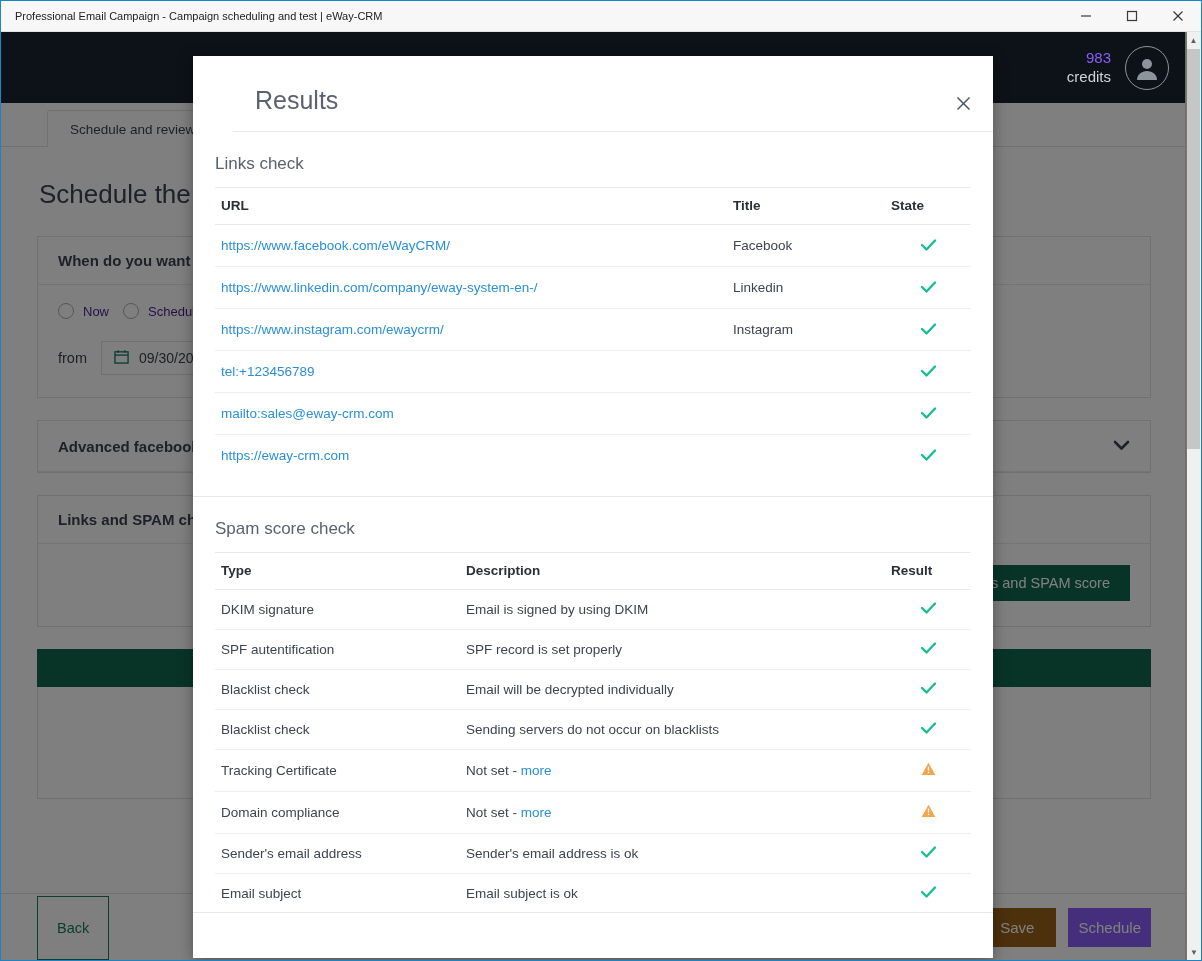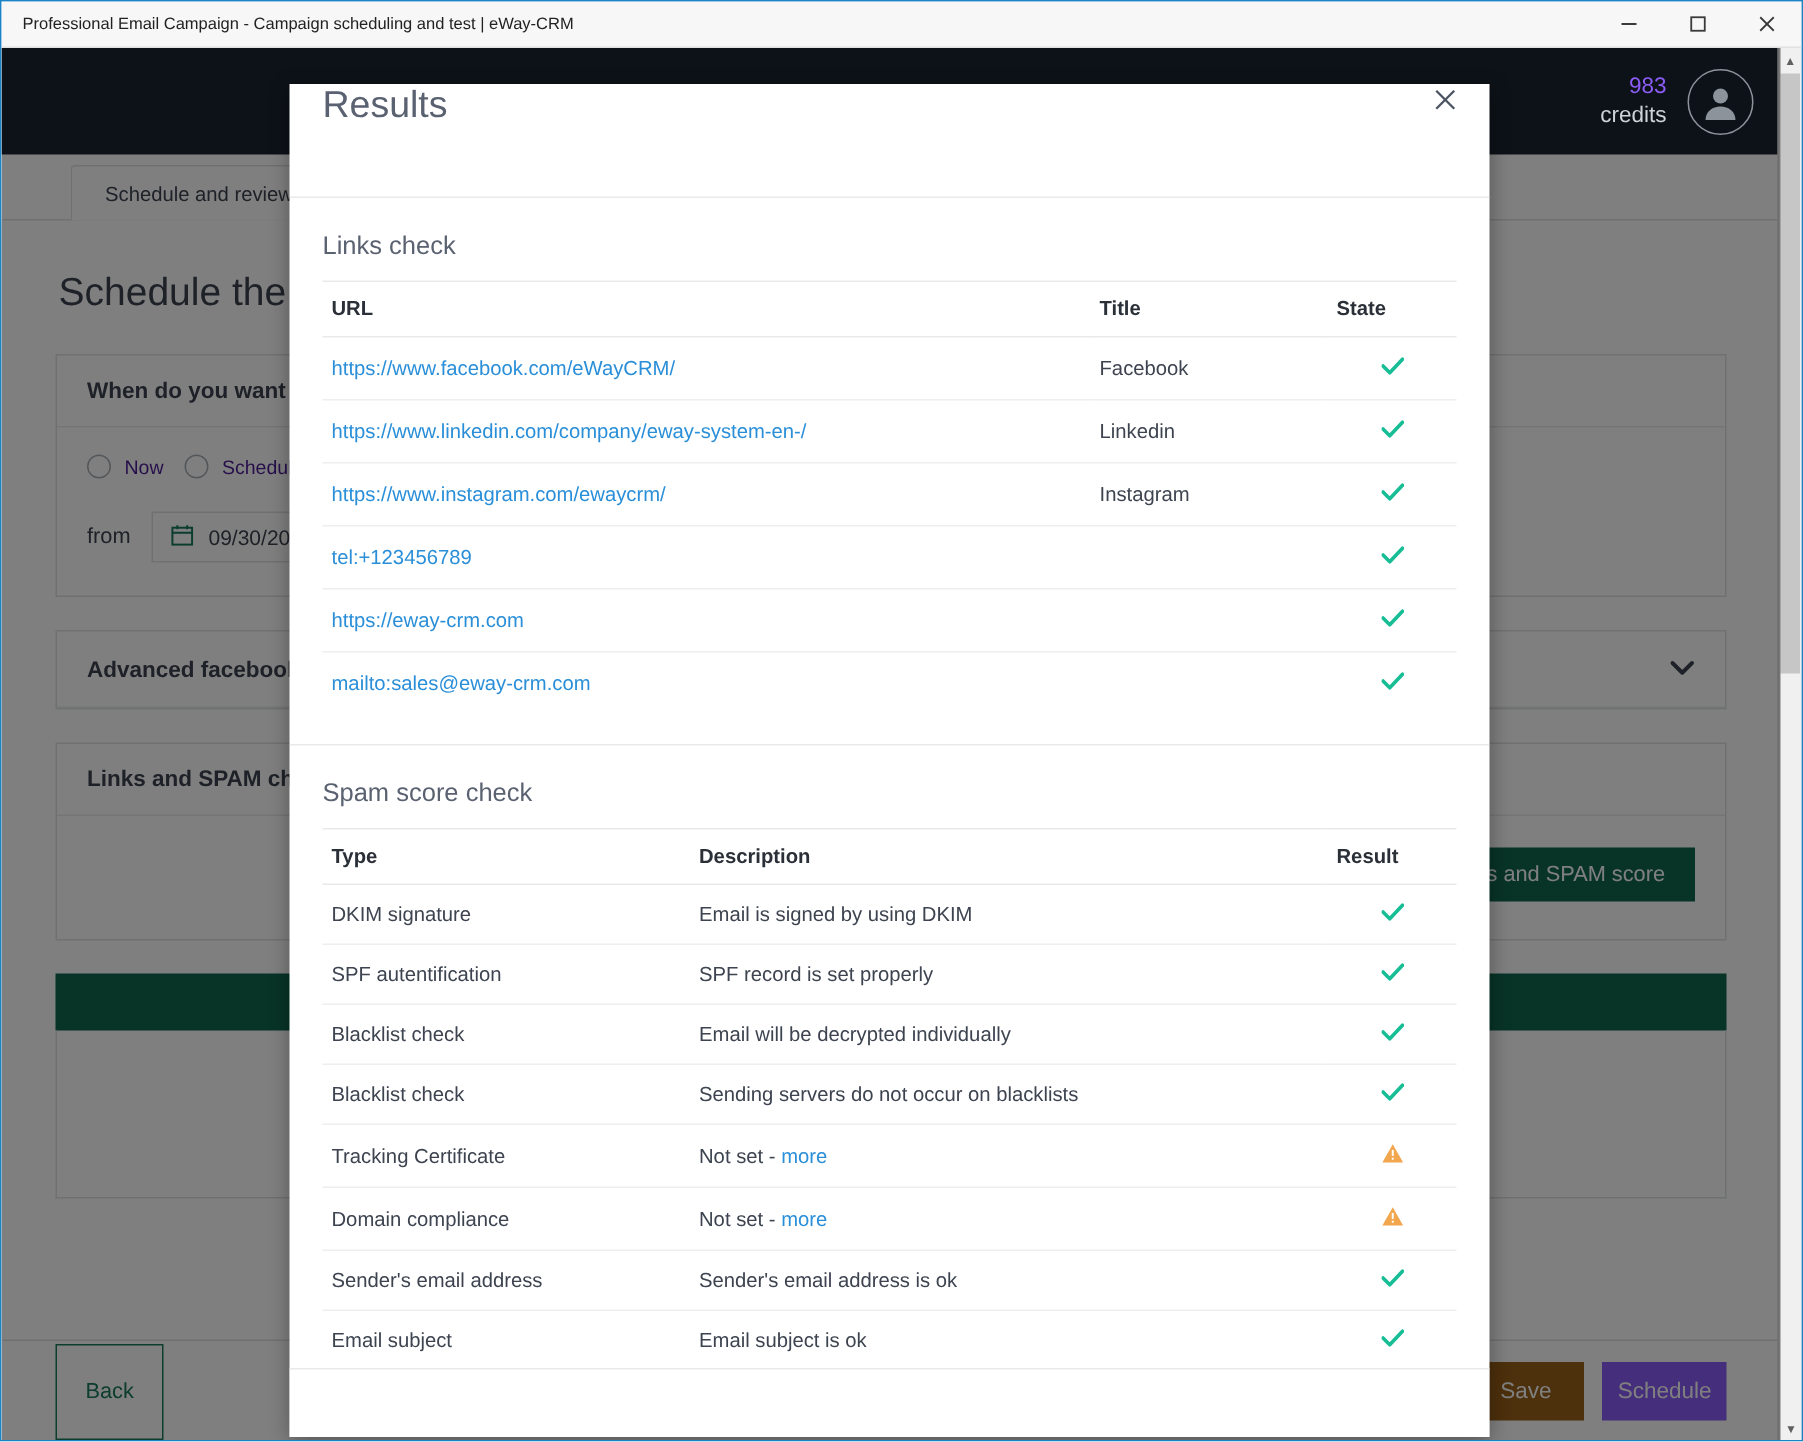--- a/index.html
+++ b/index.html
@@ -185,23 +185,24 @@
     position: absolute;
     left: 192px; top: 55px;
     width: 800px; height: 902px;
     background: #fff;
     box-shadow: 0 3px 14px rgba(0,0,0,.35);
     display: flex; flex-direction: column;
     overflow: hidden;
   }
   .modal-header {
     height: 76px; flex: 0 0 76px;
-    display: flex; align-items: flex-start;
+    display: flex; align-items: flex-end;
     padding: 0 22px 16px 22px;
     border-bottom: 1px solid #e7e9eb;
+    margin-left: 40px;
   }
   .modal-title { font-size: 25px; font-weight: 300; color: #5a6170; }
   .modal-close {
     margin-left: auto; font-size: 22px; color: #4a5260;
     background: none; border: none; line-height: 1;
   }
   .modal-body { flex: 1 1 auto; overflow: hidden; }
 
   .section { padding: 22px 22px 0 22px; }
   .section-title {
@@ -418,28 +419,28 @@
                     </svg></span></td>
               </tr>
               <tr>
                 <td><a class="lnk" href="#">tel:+123456789</a></td>
                 <td class="col-title"></td>
                 <td class="col-state"><span class="ck"><svg width="15" height="12" viewBox="0 0 15 12">
                       <polyline points="1,6 5.5,10.5 14,1.5" fill="none" stroke="#17bd94" stroke-width="2.4" stroke-linecap="round" stroke-linejoin="round"></polyline>
                     </svg></span></td>
               </tr>
               <tr>
-                <td><a class="lnk" href="#">https://eway-crm.com</a></td>
+                <td><a class="lnk" href="#">mailto:sales@eway-crm.com</a></td>
                 <td class="col-title"></td>
                 <td class="col-state"><span class="ck"><svg width="15" height="12" viewBox="0 0 15 12">
                       <polyline points="1,6 5.5,10.5 14,1.5" fill="none" stroke="#17bd94" stroke-width="2.4" stroke-linecap="round" stroke-linejoin="round"></polyline>
                     </svg></span></td>
               </tr>
               <tr>
-                <td><a class="lnk" href="#">mailto:sales@eway-crm.com</a></td>
+                <td><a class="lnk" href="#">https://eway-crm.com</a></td>
                 <td class="col-title"></td>
                 <td class="col-state"><span class="ck"><svg width="15" height="12" viewBox="0 0 15 12">
                       <polyline points="1,6 5.5,10.5 14,1.5" fill="none" stroke="#17bd94" stroke-width="2.4" stroke-linecap="round" stroke-linejoin="round"></polyline>
                     </svg></span></td>
               </tr>
             </tbody>
         </table>
       </div>
 
       <div class="sect-divider"></div>

